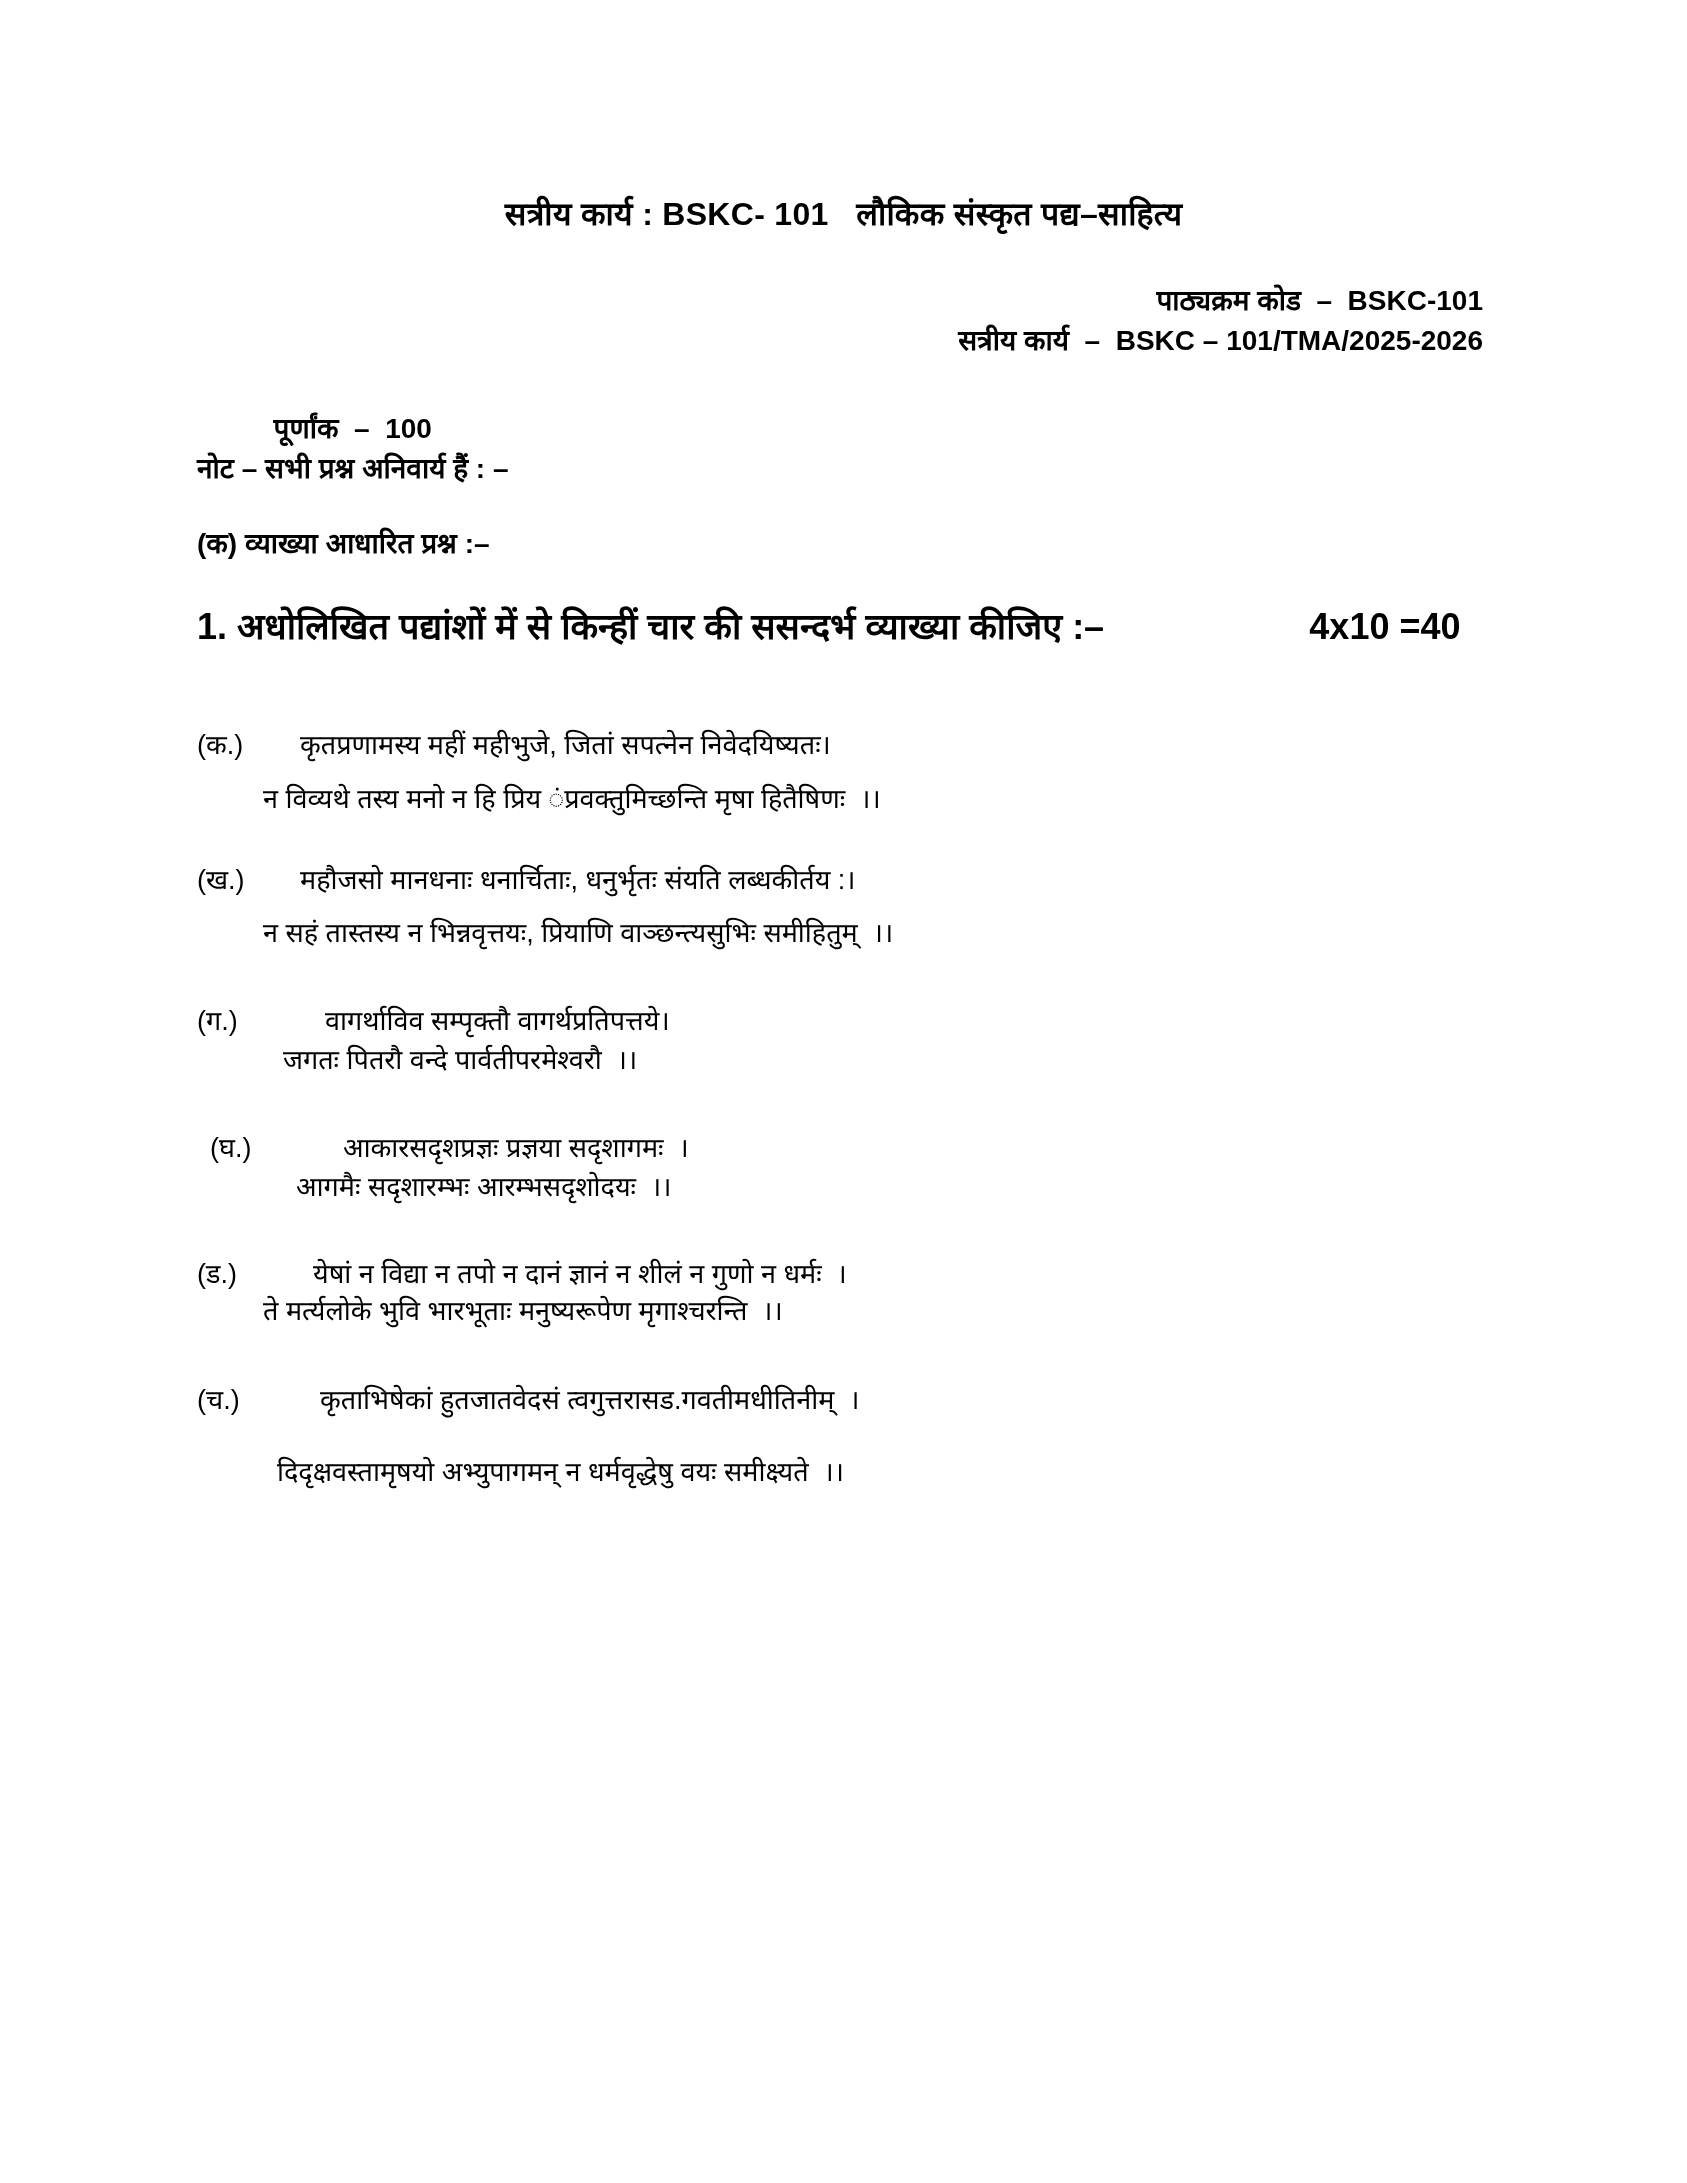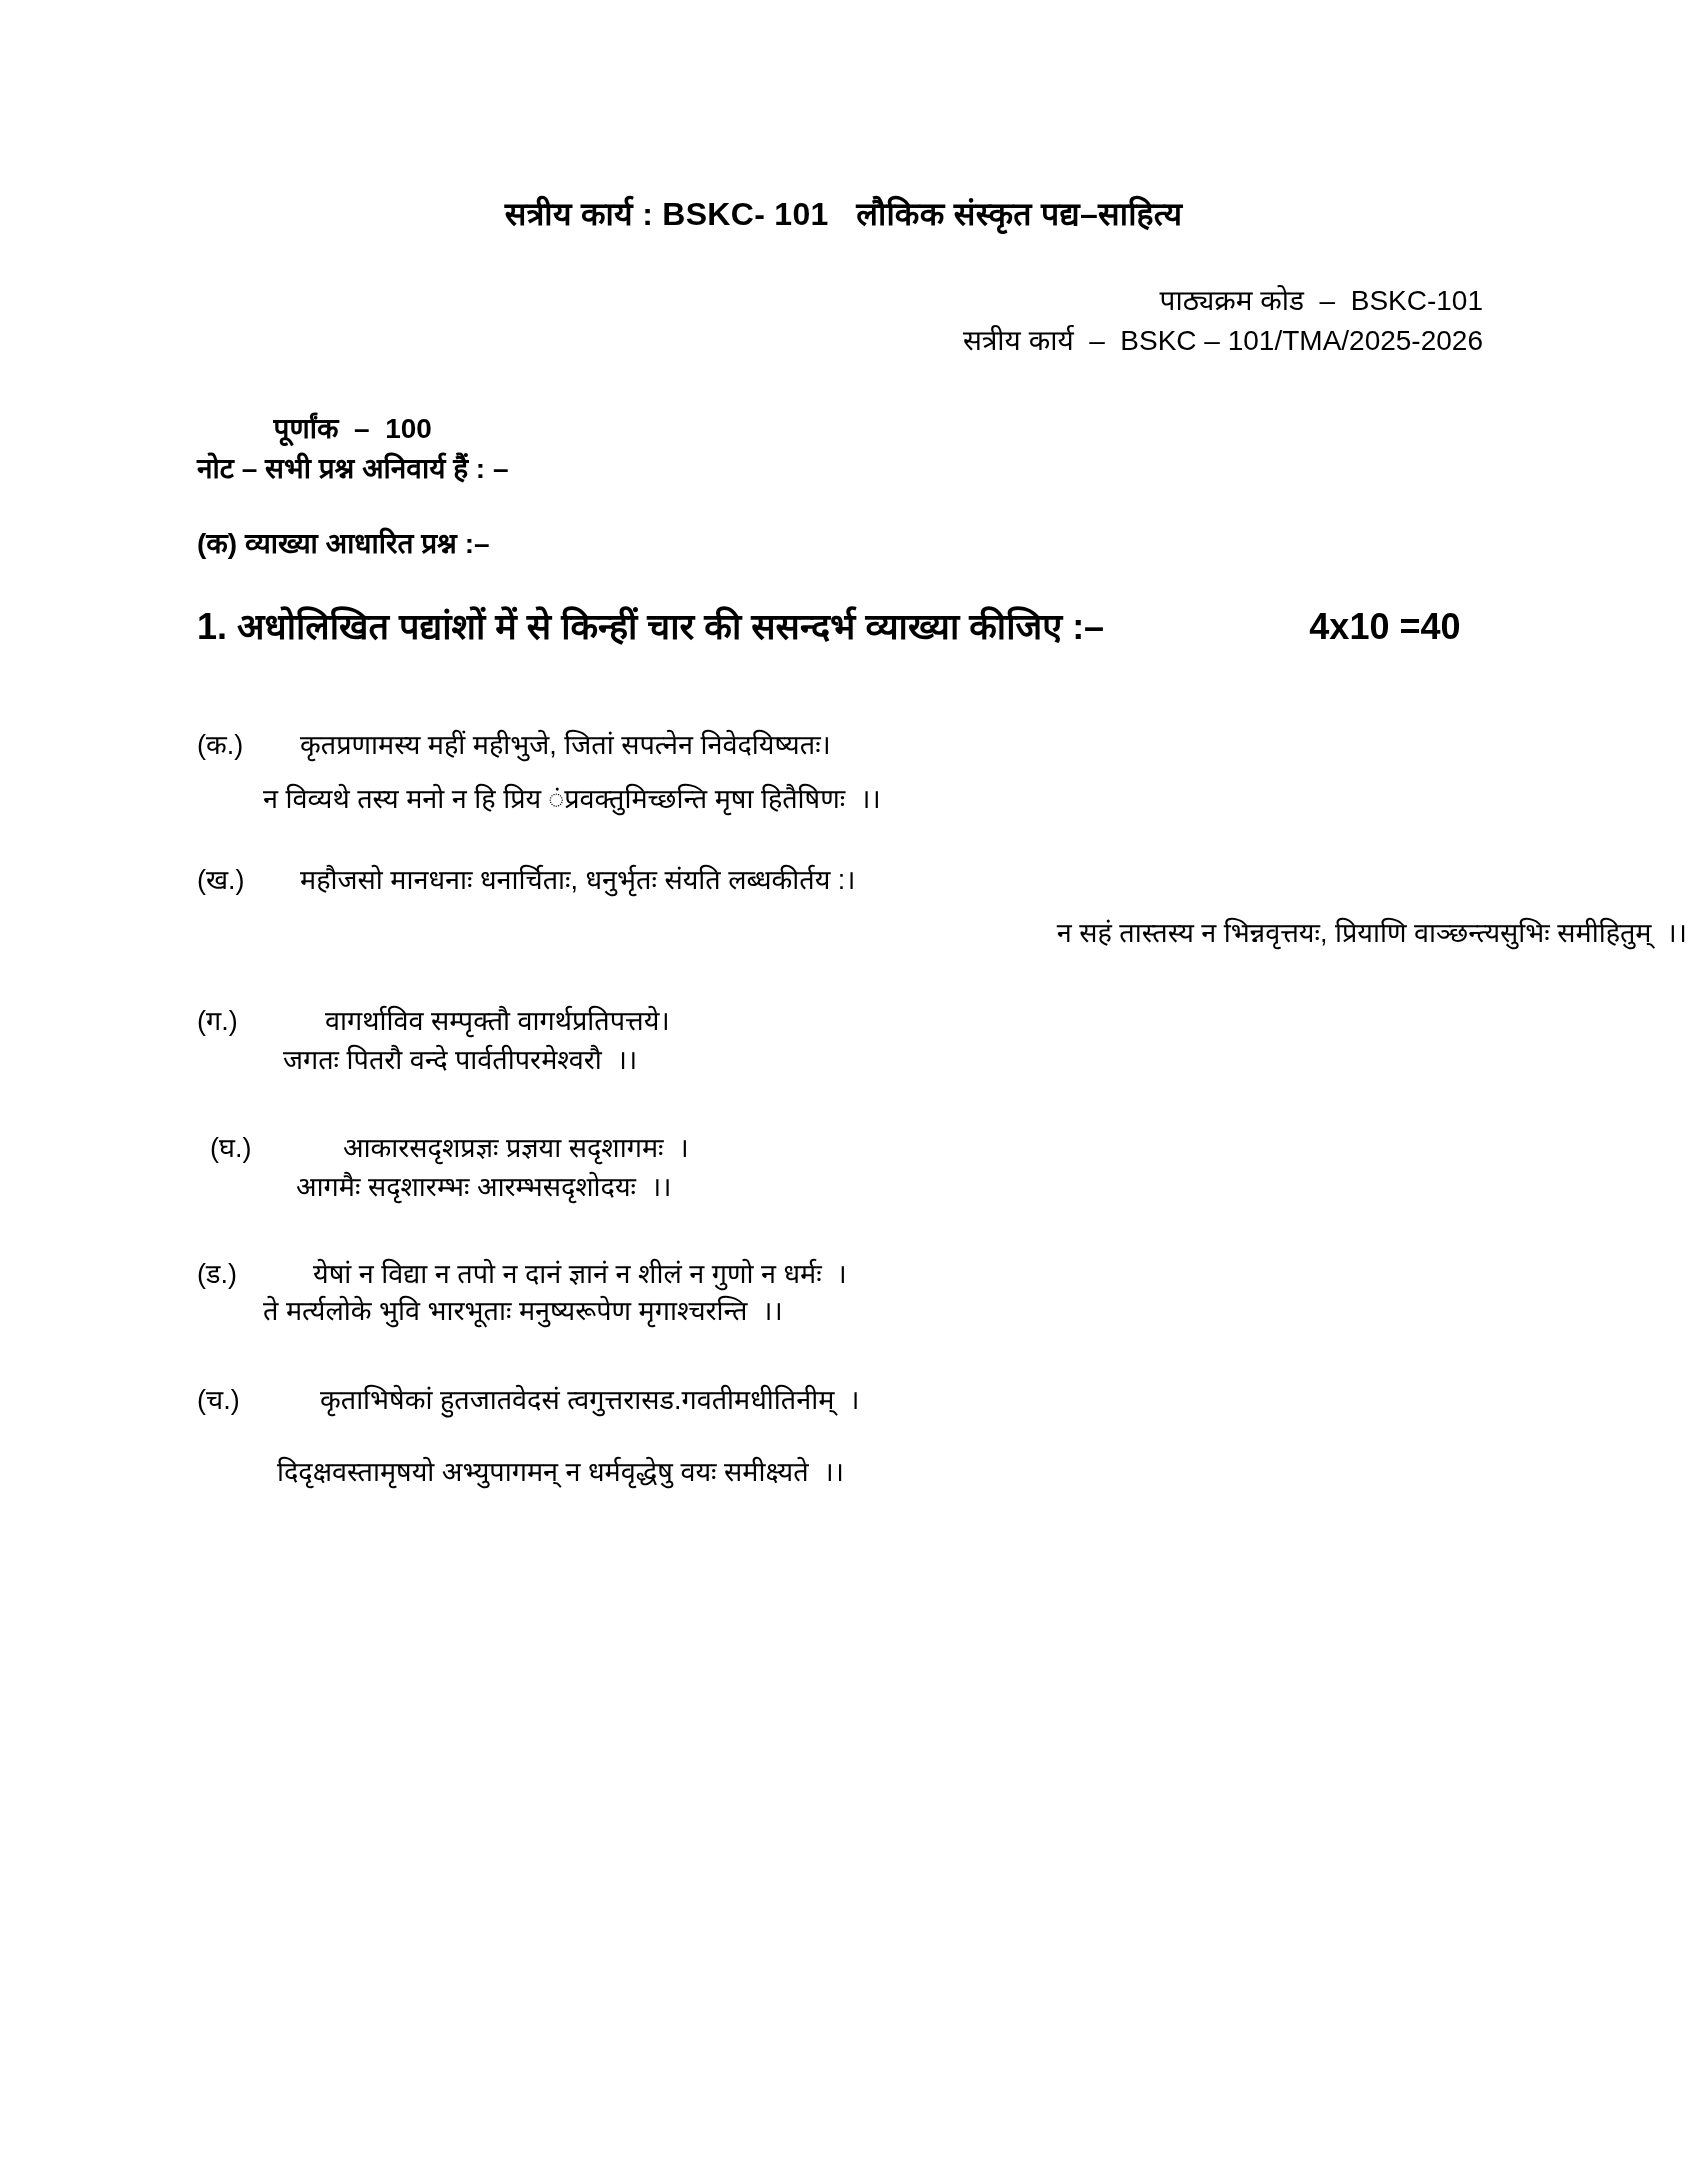--- a/index.html
+++ b/index.html
@@ -34,21 +34,21 @@
     white-space: pre;
   }
 
   
   .header-block {
     position: absolute;
     right: 204px;
     top: 281px;
     text-align: right;
     font-size: 28px;
-    font-weight: normal;
+    font-weight: bold;
     line-height: 1.42;
   }
   .header-block div {
     white-space: pre;
   }
 
   
   .meta-block {
     position: absolute;
     left: 197px;
@@ -141,21 +141,21 @@
     <span class="q-marks">4x10 =40</span>
   </div>
 
   <div class="verse-list" id="verse-list">
       <div class="verse" style="margin-bottom: 46px;">
         <div class="verse-line line-1" style="padding-left: 197px;"><span class="verse-label" style="min-width: 91px; margin-right: 12px;">(क.)</span><span class="verse-text">कृतप्रणामस्य महीं महीभुजे, जितां सपत्नेन निवेदयिष्यतः।</span></div>
         <div class="verse-line line-2" style="padding-left: 263px; margin-top: 18.5px;"><span class="verse-text">न विव्यथे तस्य मनो न हि प्रिय ंप्रवक्तुमिच्छन्ति मृषा हितैषिणः  ।।</span></div>
       </div>
       <div class="verse" style="margin-bottom: 53px;">
         <div class="verse-line line-1" style="padding-left: 197px;"><span class="verse-label" style="min-width: 91px; margin-right: 12px;">(ख.)</span><span class="verse-text">महौजसो मानधनाः धनार्चिताः, धनुर्भृतः संयति लब्धकीर्तय :।</span></div>
-        <div class="verse-line line-2" style="padding-left: 263px; margin-top: 18.5px; justify-content: flex-end;"><span class="verse-text">न सहं तास्तस्य न भिन्नवृत्तयः, प्रियाणि वाञ्छन्त्यसुभिः समीहितुम्  ।।</span></div>
+        <div class="verse-line line-2" style="padding-left: 263px; margin-top: 18.5px;"><span class="verse-text">न सहं तास्तस्य न भिन्नवृत्तयः, प्रियाणि वाञ्छन्त्यसुभिः समीहितुम्  ।।</span></div>
       </div>
       <div class="verse" style="margin-bottom: 52px;">
         <div class="verse-line line-1" style="padding-left: 197px;"><span class="verse-label" style="min-width: 91px; margin-right: 37px;">(ग.)</span><span class="verse-text">वागर्थाविव सम्पृक्तौ वागर्थप्रतिपत्तये।</span></div>
         <div class="verse-line line-2" style="padding-left: 283px; margin-top: 4px;"><span class="verse-text">जगतः पितरौ वन्दे पार्वतीपरमेश्वरौ  ।।</span></div>
       </div>
       <div class="verse" style="margin-bottom: 52px;">
         <div class="verse-line line-1" style="padding-left: 210px;"><span class="verse-label" style="min-width: 91px; margin-right: 42px;">(घ.)</span><span class="verse-text">आकारसदृशप्रज्ञः प्रज्ञया सदृशागमः  ।</span></div>
         <div class="verse-line line-2" style="padding-left: 296px; margin-top: 4px;"><span class="verse-text">आगमैः सदृशारम्भः आरम्भसदृशोदयः  ।।</span></div>
       </div>
       <div class="verse" style="margin-bottom: 53px;">

